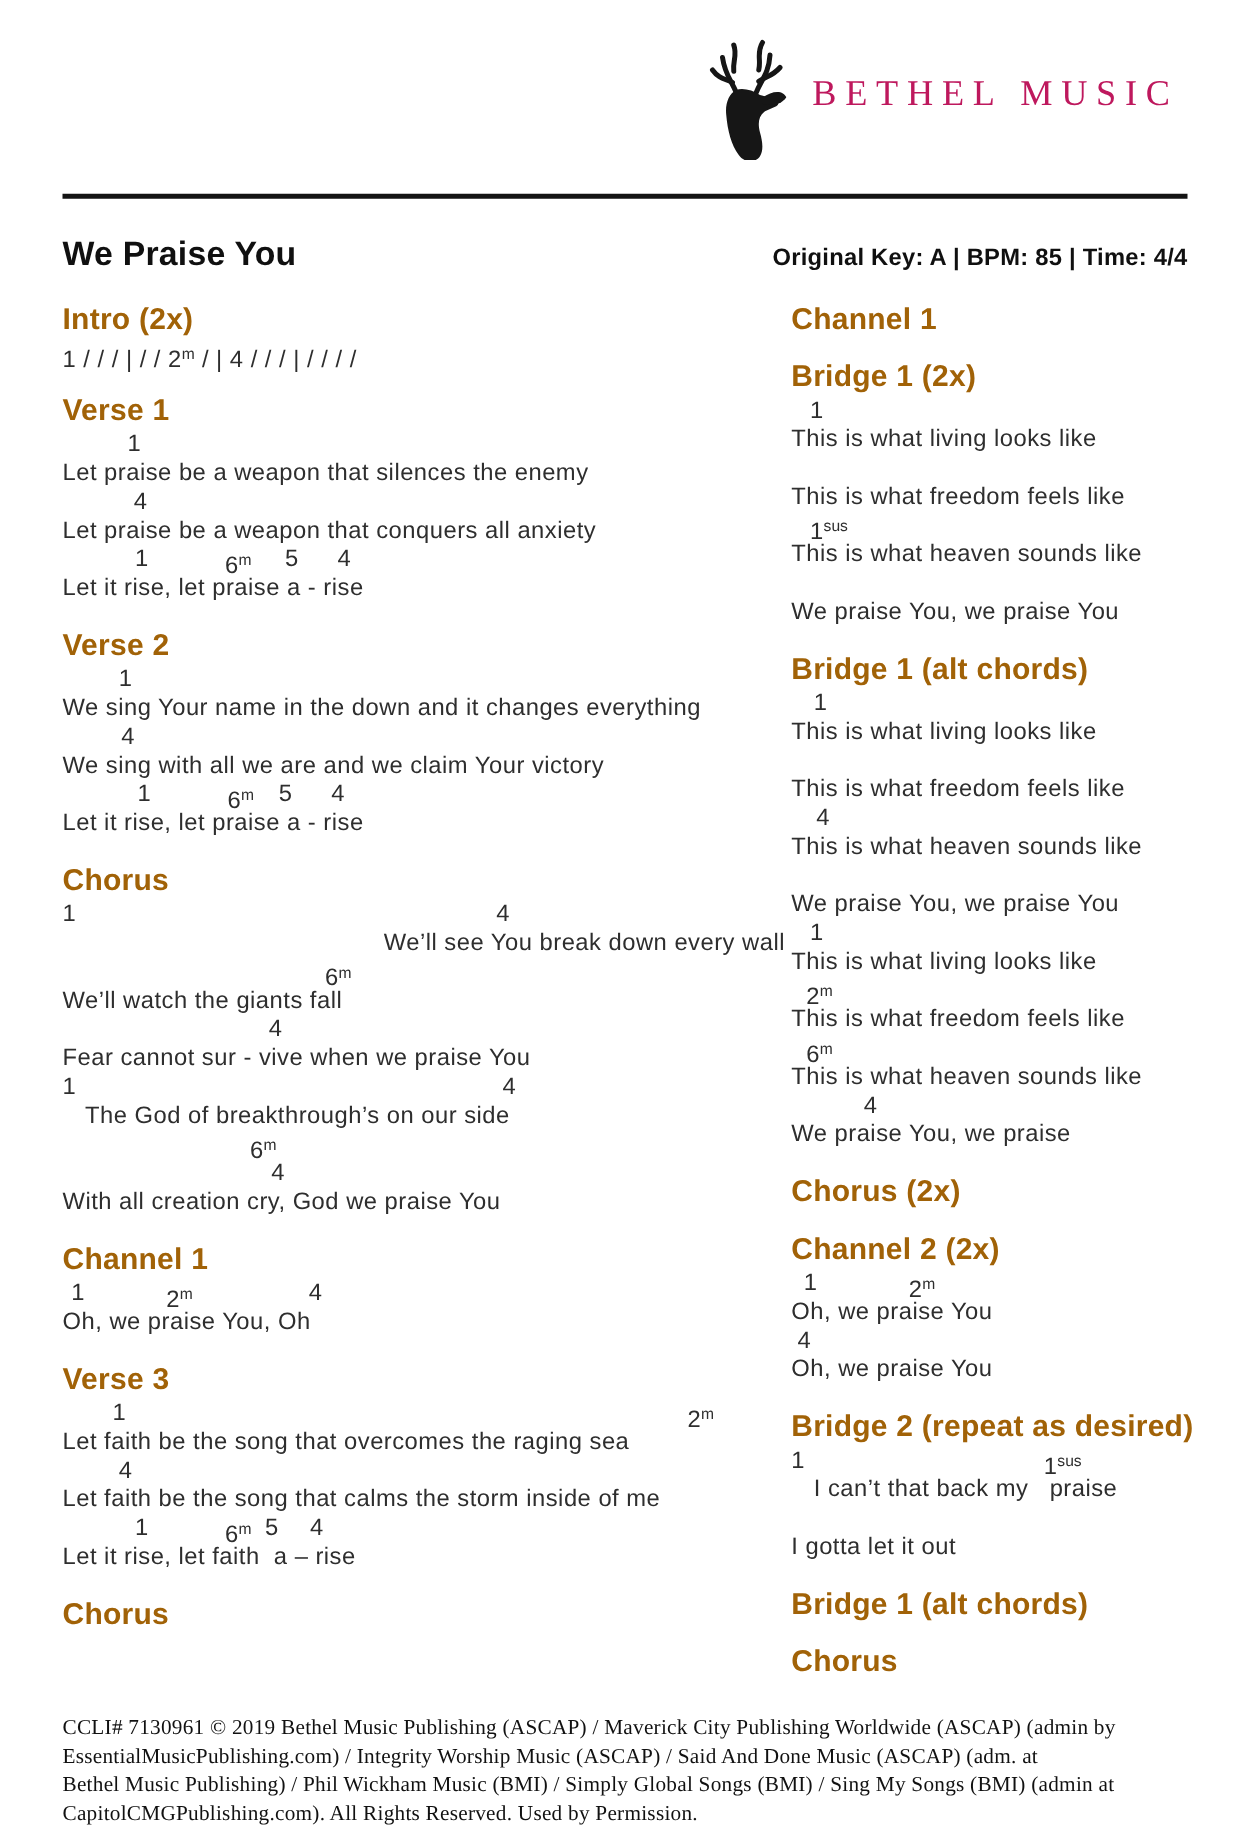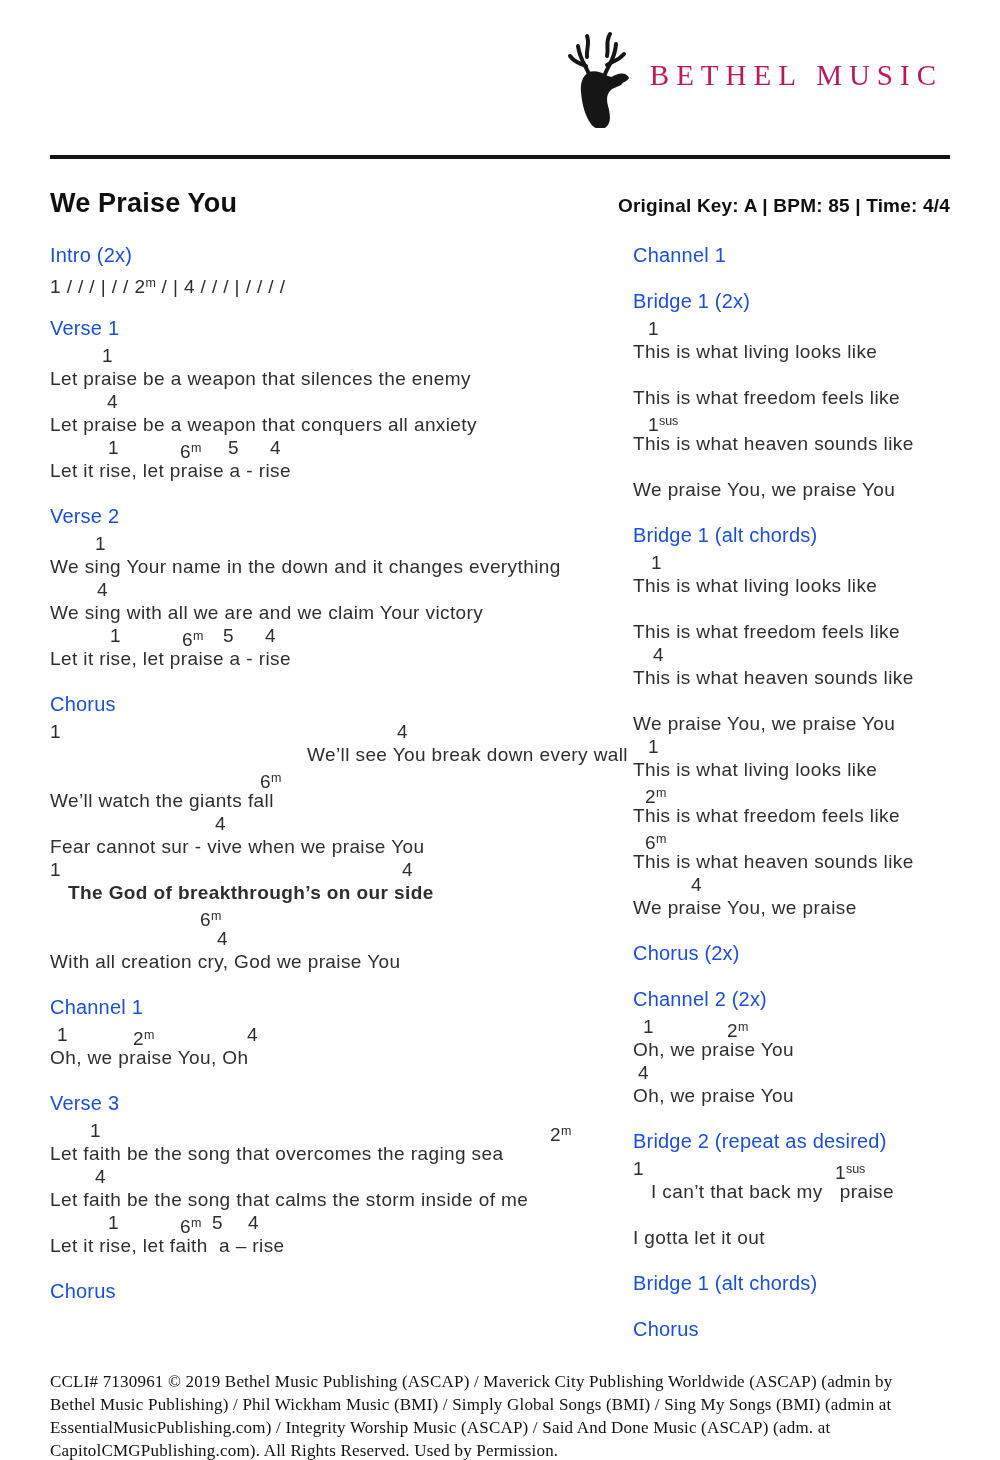--- a/index.html
+++ b/index.html
@@ -20,21 +20,21 @@
     display:flex;justify-content:space-between;align-items:baseline;margin-top:22px;
   }
   .song-title{font-size:27px;font-weight:bold;color:#101010;letter-spacing:.2px;}
   .key-info{font-size:19px;font-weight:bold;color:#101010;letter-spacing:.2px;}
   .byline{position:absolute;left:50px;top:199px;font-size:19px;letter-spacing:.3px;color:#2a2a2a;}
   .col{position:absolute;top:244px;}
   #col-left{left:50px;width:578px;}
   #col-right{left:633px;width:345px;}
   .section{margin-bottom:23px;}
   .sec-title{
-    font-size:20px;line-height:23px;font-weight:normal;color:#1d4ed8;
+    font-size:24px;line-height:23px;font-weight:bold;color:#a16207;
     margin-bottom:4px;letter-spacing:.2px;white-space:pre;
   }
   .chordrow{position:relative;height:23px;font-size:19px;line-height:23px;color:#2e2e2e;}
   .chord{position:absolute;top:0;white-space:pre;letter-spacing:.3px;}
   .lyric{
     font-size:19px;line-height:23px;height:23px;white-space:pre;
     letter-spacing:.4px;color:#2e2e2e;
   }
   sup.cs{font-size:12.5px;position:relative;top:1px;vertical-align:super;letter-spacing:0;}
   .footer{
@@ -125,21 +125,21 @@
         </div>
         <div class="lyric">We’ll watch the giants fall</div>
         <div class="chordrow">
           <span class="chord" style="left: 165px;">4</span>
         </div>
         <div class="lyric">Fear cannot sur - vive when we praise You</div>
         <div class="chordrow">
           <span class="chord" style="left: 0px;">1</span>
           <span class="chord" style="left: 352px;">4</span>
         </div>
-        <div class="lyric" style="padding-left: 18px; font-weight: bold;">The God of breakthrough’s on our side</div>
+        <div class="lyric" style="padding-left: 18px;">The God of breakthrough’s on our side</div>
         <div class="chordrow">
           <span class="chord" style="left: 150px;">6<sup class="cs">m</sup></span>
         </div>
         <div class="chordrow">
           <span class="chord" style="left: 167px;">4</span>
         </div>
         <div class="lyric">With all creation cry, God we praise You</div>
       </div>
       <div class="section">
         <div class="sec-title">Channel 1</div>
@@ -251,18 +251,18 @@
       <div class="section">
         <div class="sec-title">Bridge 1 (alt chords)</div>
       </div>
       <div class="section">
         <div class="sec-title">Chorus</div>
       </div>
     </div>
 
   <div class="footer">
     <div>CCLI# 7130961 © 2019 Bethel Music Publishing (ASCAP) / Maverick City Publishing Worldwide (ASCAP) (admin by</div>
+    <div>EssentialMusicPublishing.com) / Integrity Worship Music (ASCAP) / Said And Done Music (ASCAP) (adm. at</div>
     <div>Bethel Music Publishing) / Phil Wickham Music (BMI) / Simply Global Songs (BMI) / Sing My Songs (BMI) (admin at</div>
-    <div>EssentialMusicPublishing.com) / Integrity Worship Music (ASCAP) / Said And Done Music (ASCAP) (adm. at</div>
     <div>CapitolCMGPublishing.com). All Rights Reserved. Used by Permission.</div>
   </div>
 
 </div>
 
 </body></html>

